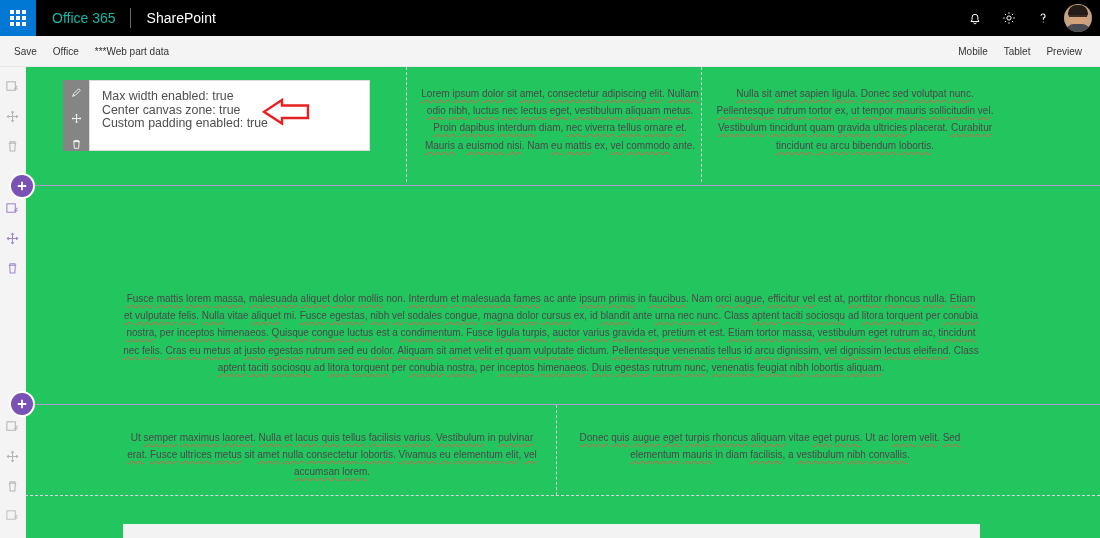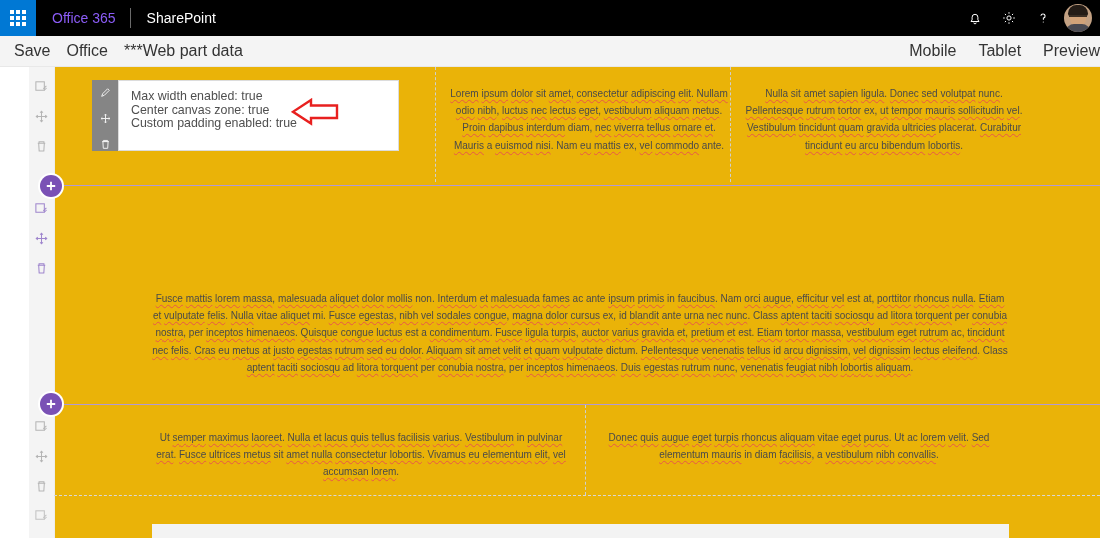--- a/index.html
+++ b/index.html
@@ -38,21 +38,21 @@
     grid-template-rows: repeat(3, 4px);
     gap: 2px;
   }
   .waffle-grid i {
     background: #ffffff;
     display: block;
     width: 4px;
     height: 4px;
   }
   .suite-brand {
-    color: #8b5cf6;
+    color: #14b8a6;
     font-size: 14px;
     padding: 0 14px 0 16px;
     line-height: 36px;
     white-space: nowrap;
   }
   .suite-sep {
     width: 1px;
     height: 20px;
     background: #6a6a6a;
   }
@@ -117,34 +117,33 @@
     border-radius: 10px 10px 0 0;
   }
 
   
   .command-bar {
     height: 30px;
     background: #f4f4f4;
     border-bottom: 1px solid #e8e8e8;
     display: flex;
     align-items: center;
-    font-size: 16px;
+    font-size: 10px;
     color: #333;
   }
   .cmd-left { display: flex; align-items: center; padding-left: 14px; gap: 16px; }
-  .cmd-right { display: flex; align-items: flex-end; margin-left: auto; gap: 22px; }
+  .cmd-right { display: flex; align-items: flex-end; margin-left: auto; padding-right: 18px; gap: 16px; }
   .cmd-item { cursor: pointer; white-space: nowrap; }
 
   
   .canvas {
     position: relative;
     height: 472px;
-    background: #eab308;
+    background: #22c55e;
     overflow: hidden;
-    margin-left: 29px;
   }
   .rail {
     position: absolute;
     left: 0; top: 0;
     width: 25px;
     height: 472px;
     background: #f4f4f4;
     border-right: 1px solid #ededed;
   }
 

